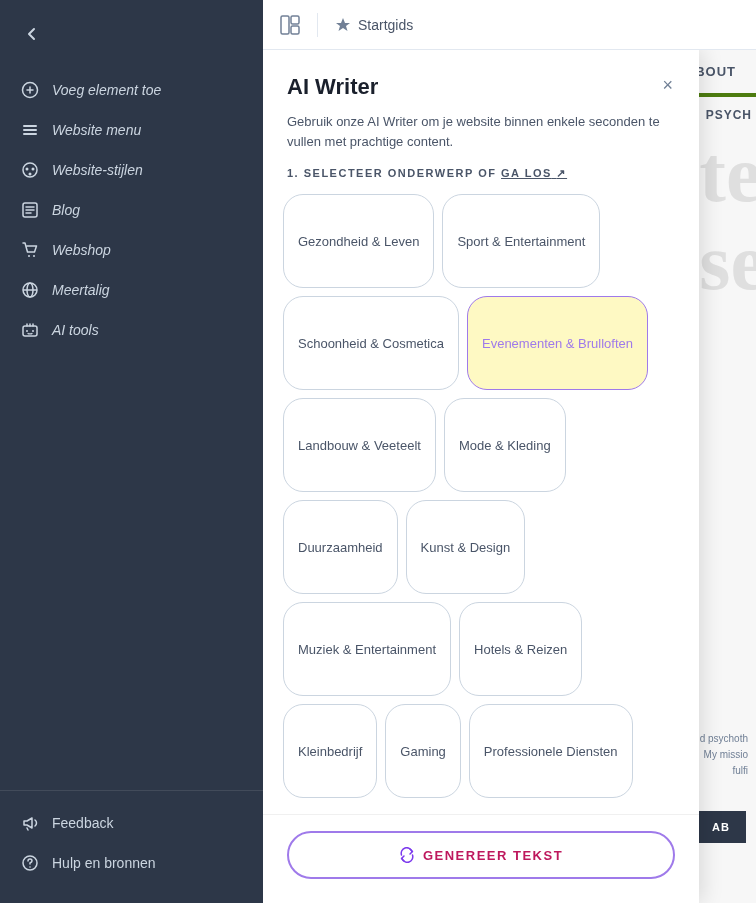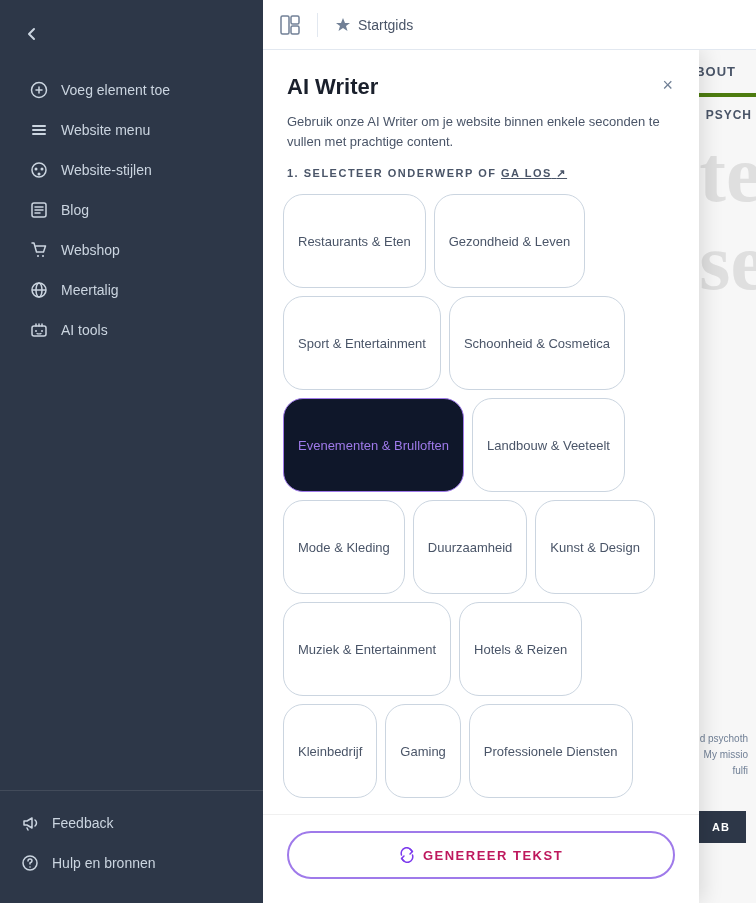--- a/index.html
+++ b/index.html
@@ -31,21 +31,22 @@
       width: 32px;
       height: 32px;
       display: flex;
       align-items: center;
       justify-content: center;
       cursor: pointer;
       border-radius: 6px;
     }
     .sidebar-nav {
       flex: 1;
-      padding: 8px 9px;
+      padding: 8px 0;
+      font-style: italic;
     }
     .sidebar-item {
       display: flex;
       align-items: center;
       gap: 12px;
       padding: 10px 20px;
       cursor: pointer;
       color: #cbd5e0;
       font-size: 14px;
       font-weight: 500;
@@ -239,21 +240,21 @@
       font-size: 13px;
       color: #4a5568;
       cursor: pointer;
       background: #fff;
       white-space: nowrap;
       transition: all 0.15s;
     }
     .tag.active {
       border-color: #9f7aea;
       color: #9f7aea;
-      background: #0f172a;
+      background: #fef9c3;
     }
     .modal-footer {
       padding: 16px 24px 24px 24px;
       border-top: 1px solid #f0f0f0;
     }
     .generate-btn {
       width: 100%;
       padding: 14px 20px;
       border: 2px solid #9f7aea;
       border-radius: 30px;
@@ -433,21 +434,20 @@
       <p class="modal-desc">Gebruik onze AI Writer om je website binnen enkele seconden te vullen met prachtige content.</p>
       <div class="modal-section-label">
         <span>1.  SELECTEER ONDERWERP OF</span>
         <a href="#">
           <span>GA LOS</span>
           <span> ↗</span>
         </a>
       </div>
 
       <div class="tags-container" id="tags-container">
-      <button class="tag">Restaurants &amp; Eten</button>
           <button class="tag">Gezondheid &amp; Leven</button>
           <button class="tag">Sport &amp; Entertainment</button>
           <button class="tag">Schoonheid &amp; Cosmetica</button>
           <button class="tag active">Evenementen &amp; Brulloften</button>
           <button class="tag">Landbouw &amp; Veeteelt</button>
           <button class="tag">Mode &amp; Kleding</button>
           <button class="tag">Duurzaamheid</button>
           <button class="tag">Kunst &amp; Design</button>
           <button class="tag">Muziek &amp; Entertainment</button>
           <button class="tag">Hotels &amp; Reizen</button>

